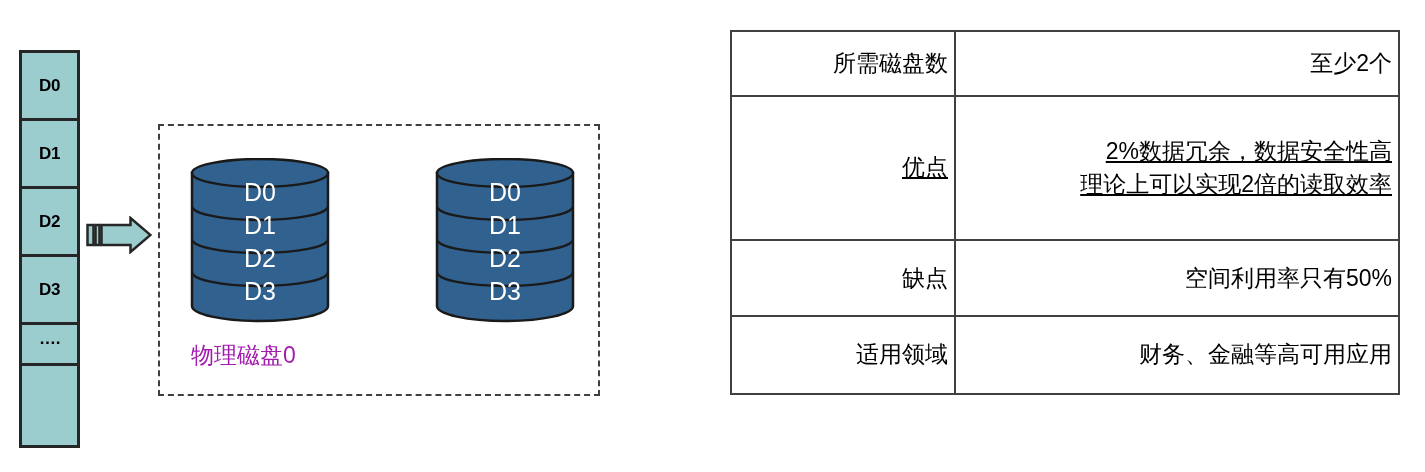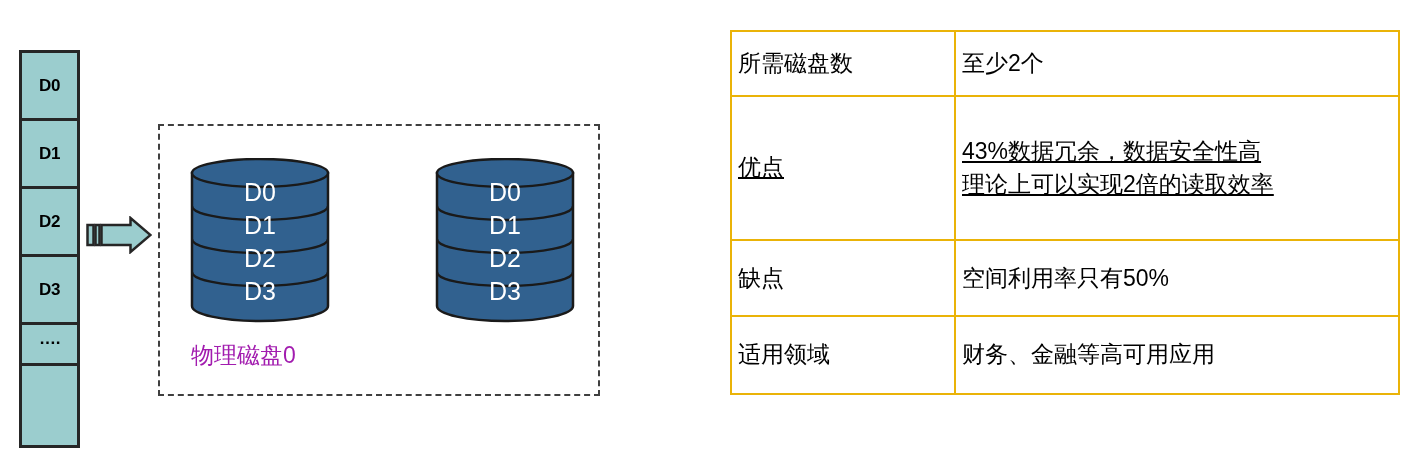--- a/index.html
+++ b/index.html
@@ -75,22 +75,22 @@
 
   
   #spec-table {
     position: absolute;
     left: 730px; top: 30px;
     width: 670px; height: 365px;
     border-collapse: collapse;
     table-layout: fixed;
   }
   #spec-table td {
-    border: 2px solid #eab308;
-    text-align: left;
+    border: 2px solid #404040;
+    text-align: right;
     vertical-align: middle;
     font-size: 23px;
     line-height: 1.45;
     color: #000;
     padding: 4px 6px;
   }
   #spec-table td.label-col { width: 210px; }
   .cell-line { display: block; white-space: nowrap; }
   .r-disks { height: 58px; }
   .r-pros  { height: 130px; text-decoration: underline; }
@@ -182,21 +182,21 @@
     <tbody>
       <tr class="r-disks">
         <td class="label-col">所需磁盘数</td>
         <td>
           <span class="cell-line">至少2个</span>
         </td>
       </tr>
       <tr class="r-pros">
         <td class="label-col">优点</td>
         <td>
-          <span class="cell-line">43%数据冗余，数据安全性高</span>
+          <span class="cell-line">2%数据冗余，数据安全性高</span>
           <span class="cell-line">理论上可以实现2倍的读取效率</span>
         </td>
       </tr>
       <tr class="r-cons">
         <td class="label-col">缺点</td>
         <td>
           <span class="cell-line">空间利用率只有50%</span>
         </td>
       </tr>
       <tr class="r-use">

